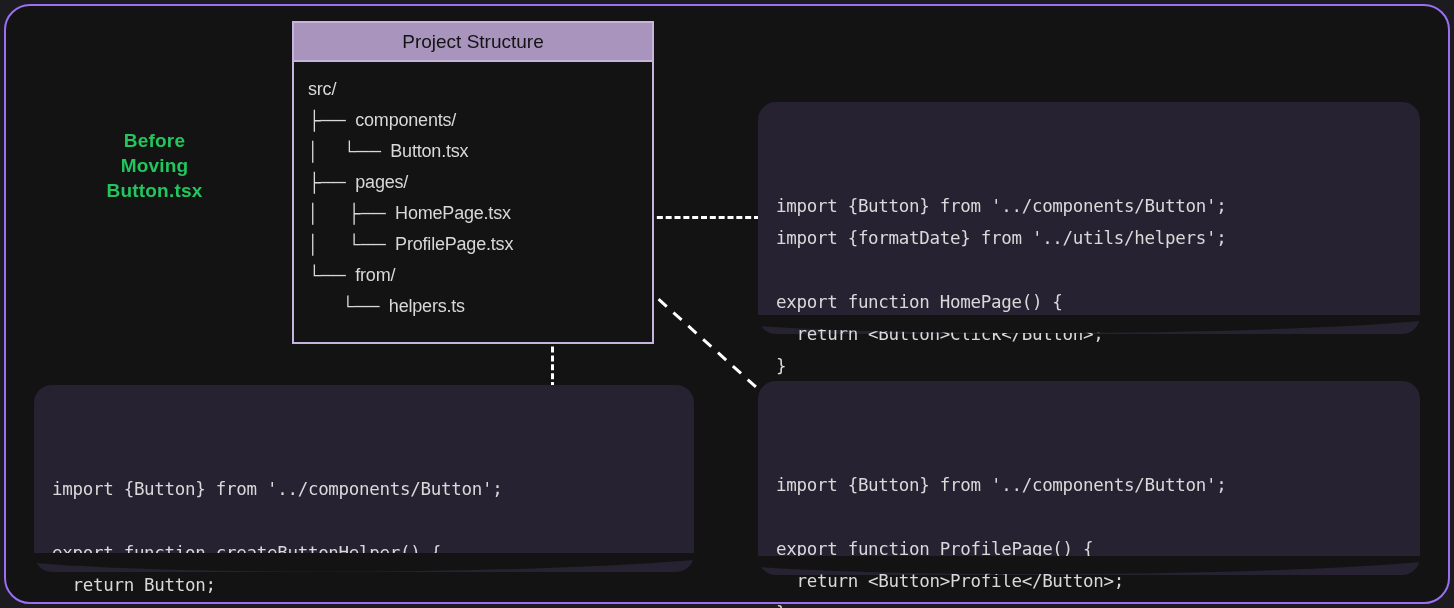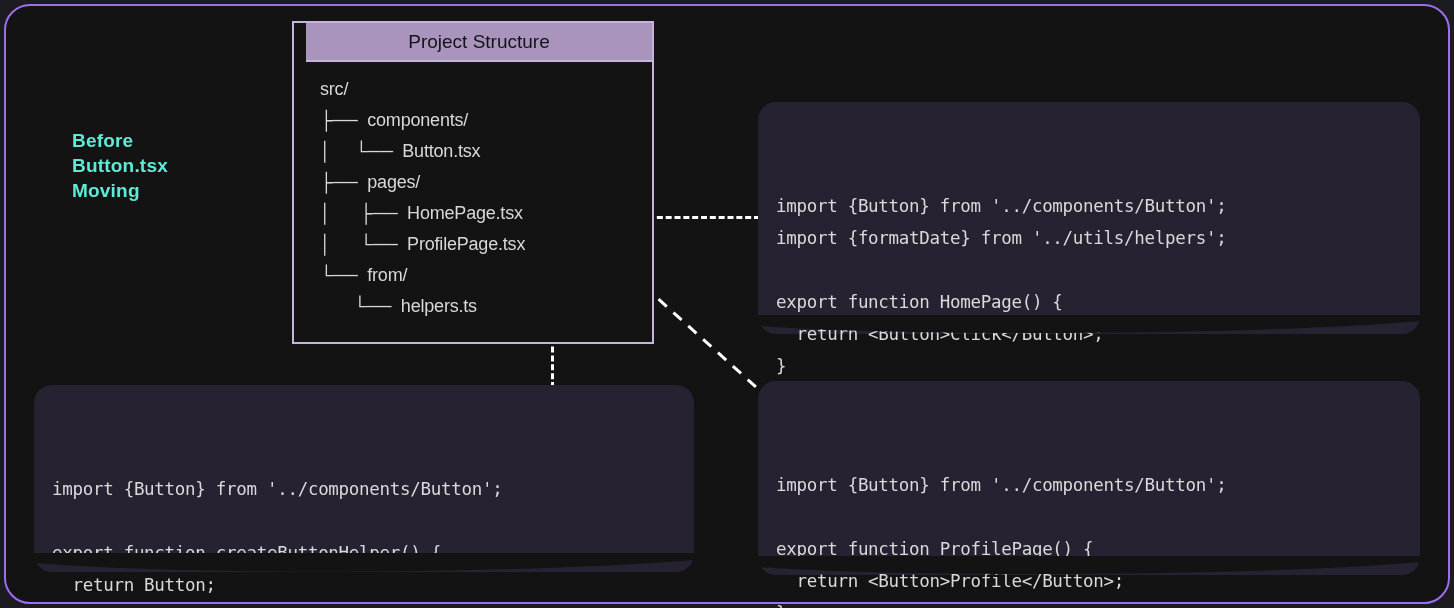--- a/index.html
+++ b/index.html
@@ -32,39 +32,38 @@
     left: 0; top: 0;
     width: 1454px; height: 608px;
   }
 
   
   .step-label {
     position: absolute;
     left: 72px;
     top: 128px;
     width: 165px;
-    text-align: left;
-    color: #5eead4;
+    text-align: center;
+    color: #22c55e;
     font-weight: bold;
     font-size: 19px;
     line-height: 25px;
     letter-spacing: 0.2px;
   }
 
   
   #tree-box {
     position: absolute;
     left: 292px;
     top: 21px;
     width: 362px;
     height: 323px;
     box-sizing: border-box;
     border: 2px solid #c7b4dd;
     background: #131313;
-    padding-left: 12px;
   }
   #tree-header {
     height: 39px;
     background: #a894bd;
     border-bottom: 2px solid #c7b4dd;
     box-sizing: border-box;
     display: flex;
     align-items: center;
     justify-content: center;
     color: #141414;
@@ -138,22 +137,22 @@
 </style>
 </head>
 <body>
 
 <div id="stage">
   <div id="frame"></div>
   <div id="canvas">
 
     <div class="step-label">
       <div>Before</div>
+      <div>Moving</div>
       <div>Button.tsx</div>
-      <div>Moving</div>
     </div>
 
     <div class="conn" id="conn-home"></div>
     <div class="conn" id="conn-util"></div>
     <svg class="conn" id="conn-prof" viewBox="0 0 160 145" width="160" height="145">
       <line x1="4" y1="4" x2="156" y2="141" stroke="#ffffff" stroke-width="3" stroke-dasharray="11 9" stroke-linecap="butt"></line>
     </svg>
 
     <div id="tree-box">
       <div id="tree-header">Project Structure</div>

